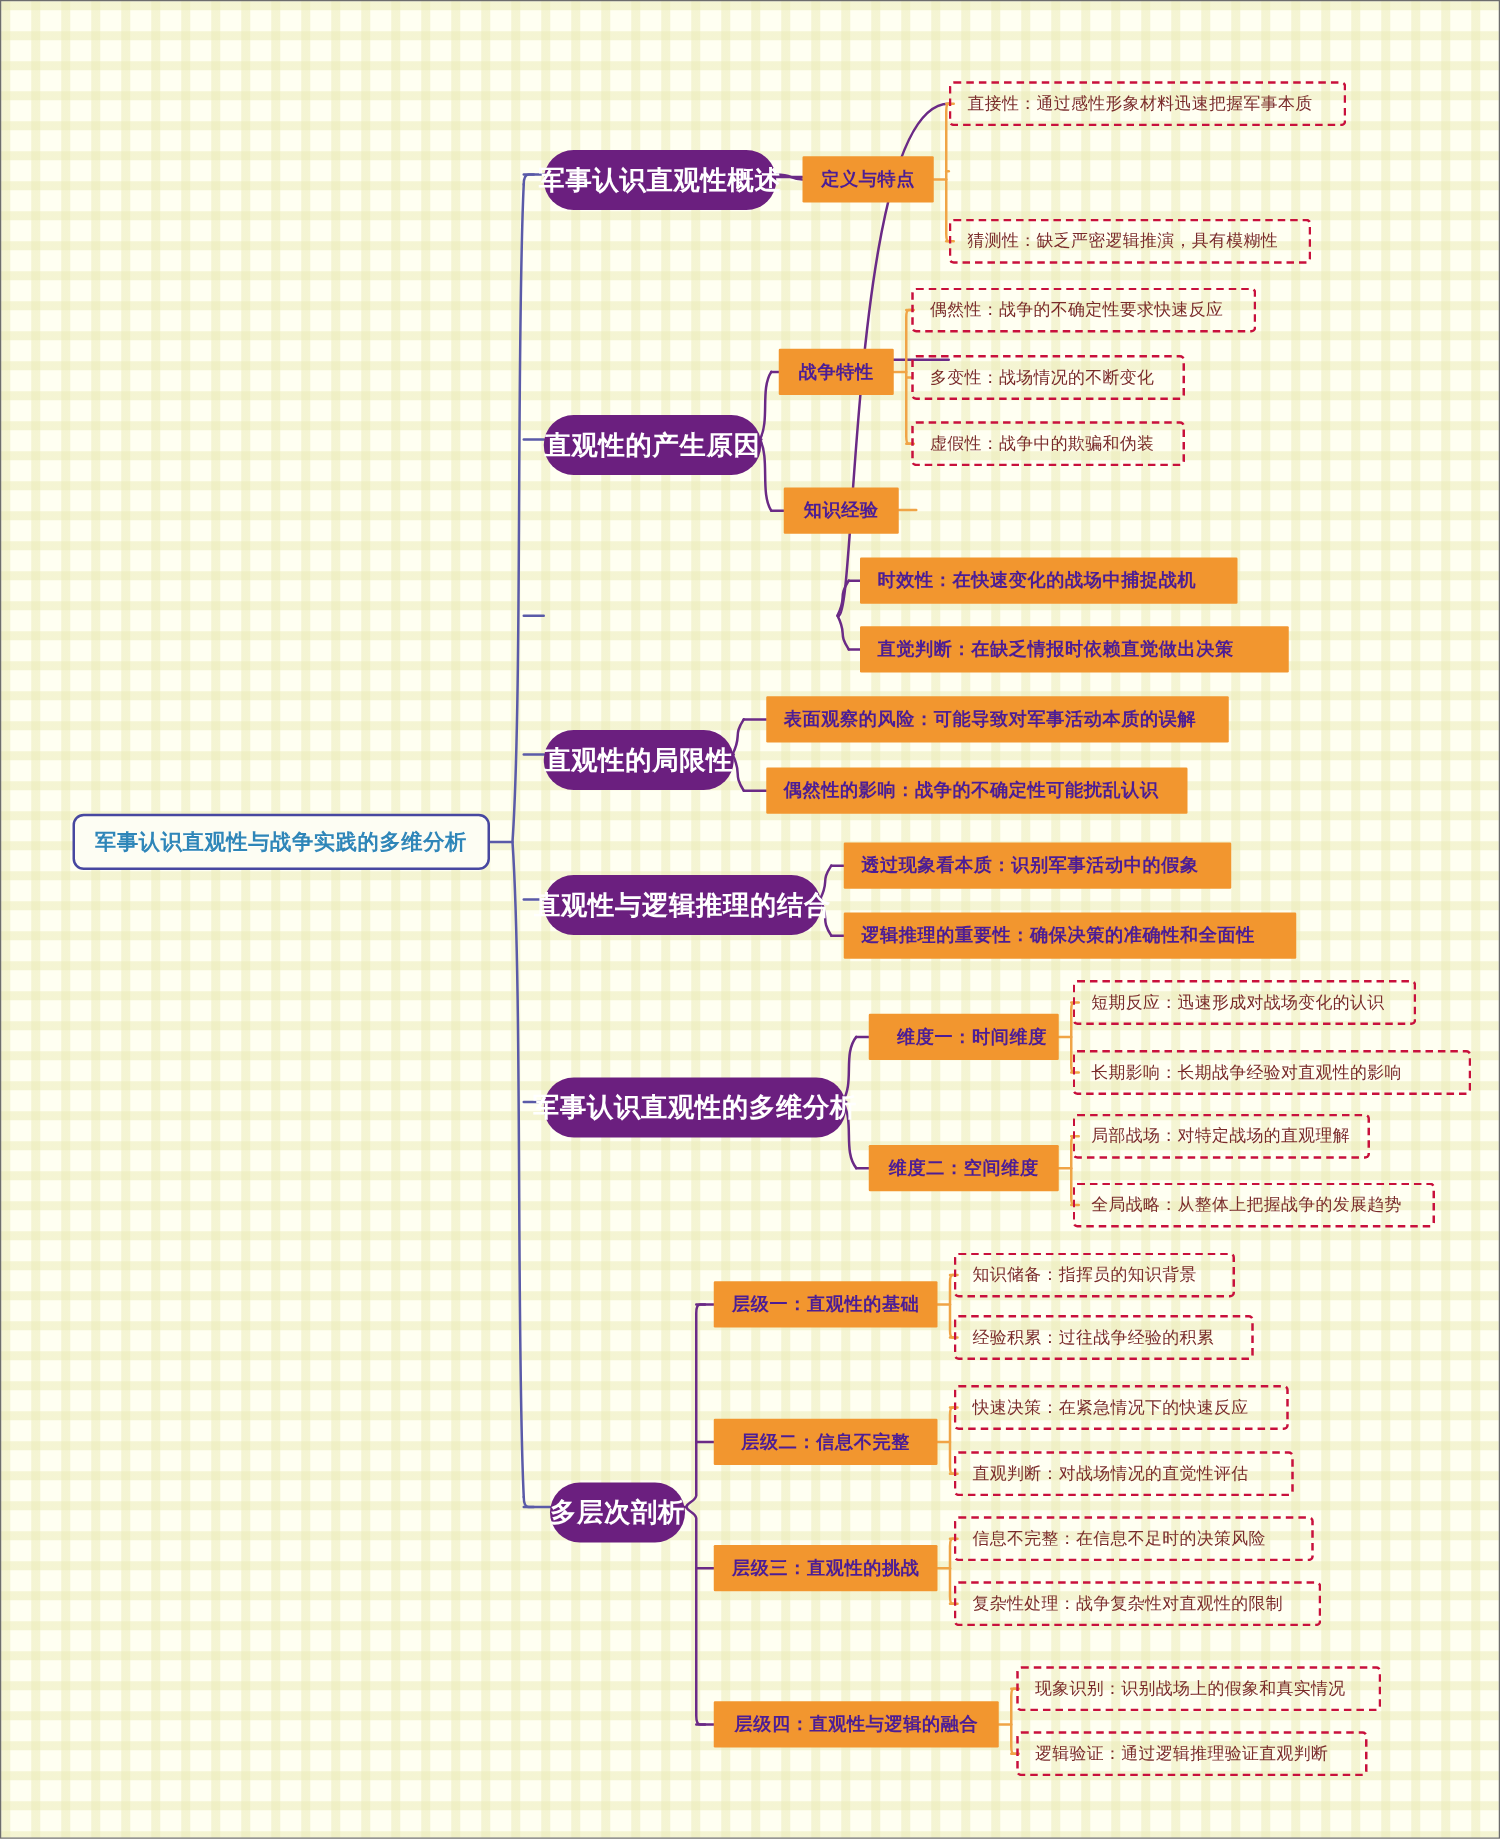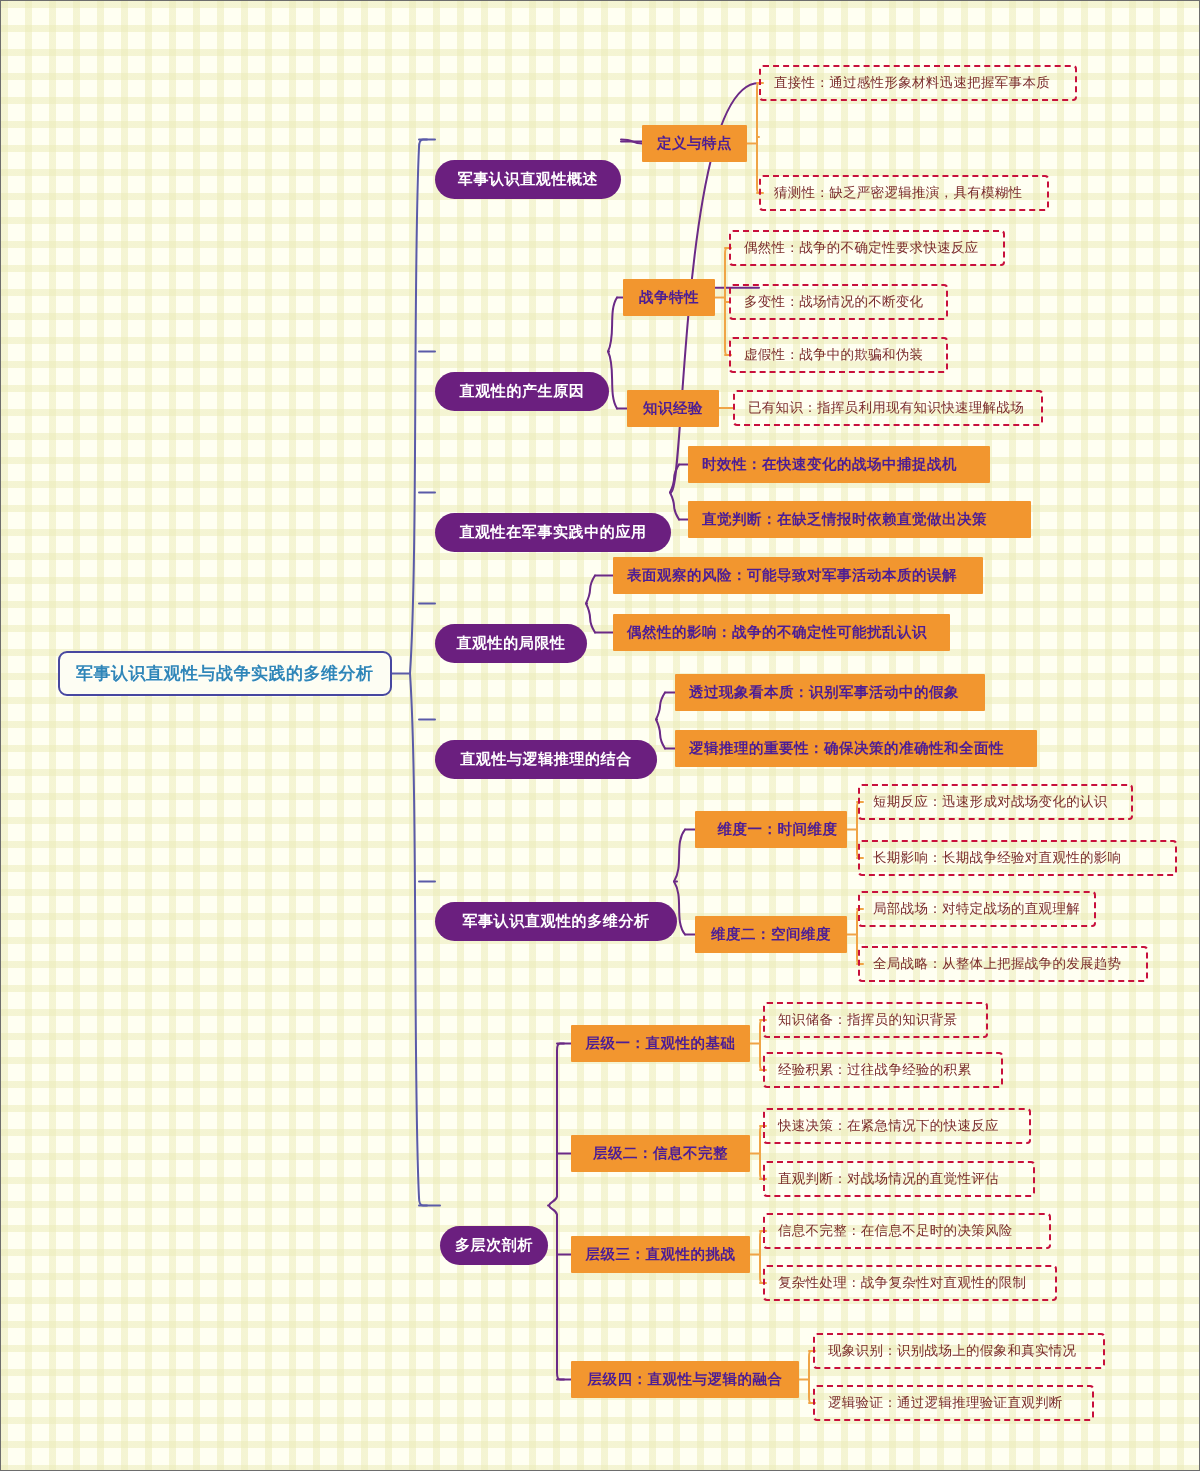--- a/index.html
+++ b/index.html
@@ -33,26 +33,25 @@
     font-weight:bold;
     padding:9px 16px;
     letter-spacing:.5px;
     text-shadow:0 1px 0 rgba(255,255,255,.7);
   }
   
   .lv1 {
     background:#6b1f7f;
     color:#ffffff;
     border-radius:999px;
-    font-size:15px;
+    font-size:21px;
     font-weight:bold;
     padding:10px 22px;
     letter-spacing:.6px;
     justify-content:center;
-    margin-top:40px;
   }
   
   .orange {
     background:#f2962f;
     color:#4c1d95;
     font-size:14.5px;
     font-weight:bold;
     padding:9px 14px;
     letter-spacing:.5px;
     border-radius:1px;
@@ -182,23 +181,21 @@
   <div class="node orange" style="left:641px; top:124px; width:105px;">定义与特点</div>
   <div class="node dashed" style="left:758px; top:64px; width:318px;">直接性：通过感性形象材料迅速把握军事本质</div>
   <div class="node dashed" style="left:758px; top:174px; width:290px;">猜测性：缺乏严密逻辑推演，具有模糊性</div>
 
   <div class="node lv1" style="left:434px; top:331px; width:174px;">直观性的产生原因</div>
   <div class="node orange" style="left:622px; top:278px; width:92px;">战争特性</div>
   <div class="node dashed" style="left:728px; top:229px; width:276px;">偶然性：战争的不确定性要求快速反应</div>
   <div class="node dashed" style="left:728px; top:283px; width:219px;">多变性：战场情况的不断变化</div>
   <div class="node dashed" style="left:728px; top:336px; width:219px;">虚假性：战争中的欺骗和伪装</div>
   <div class="node orange" style="left:626px; top:389px; width:92px;">知识经验</div>
-  <div class="node dashed" style="left:732px; top:389px; width:310px;">已有知识：指挥员利用现有知识快速理解战场</div>
-
-  <div class="node lv1" style="left:434px; top:472px; width:236px;">直观性在军事实践中的应用</div>
+
   <div class="node orange lead" style="left:687px; top:445px; width:302px;">时效性：在快速变化的战场中捕捉战机</div>
   <div class="node orange lead" style="left:687px; top:500px; width:343px;">直觉判断：在缺乏情报时依赖直觉做出决策</div>
 
   <div class="node lv1" style="left:434px; top:583px; width:152px;">直观性的局限性</div>
   <div class="node orange lead" style="left:612px; top:556px; width:370px;">表面观察的风险：可能导致对军事活动本质的误解</div>
   <div class="node lv1" style="left:434px; top:699px; width:222px;">直观性与逻辑推理的结合</div>
 
   <div class="node orange lead" style="left:612px; top:613px; width:337px;">偶然性的影响：战争的不确定性可能扰乱认识</div>
   <div class="node orange lead" style="left:674px; top:673px; width:310px;">透过现象看本质：识别军事活动中的假象</div>
   <div class="node orange lead" style="left:674px; top:729px; width:362px;">逻辑推理的重要性：确保决策的准确性和全面性</div>

